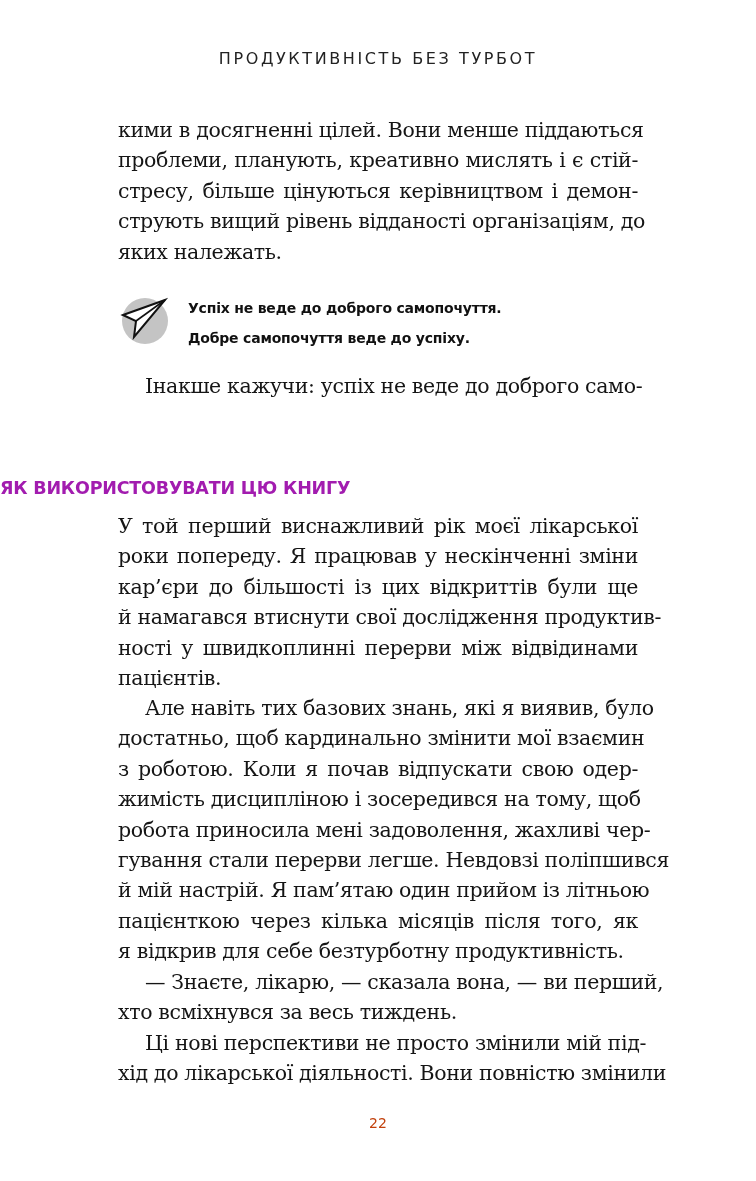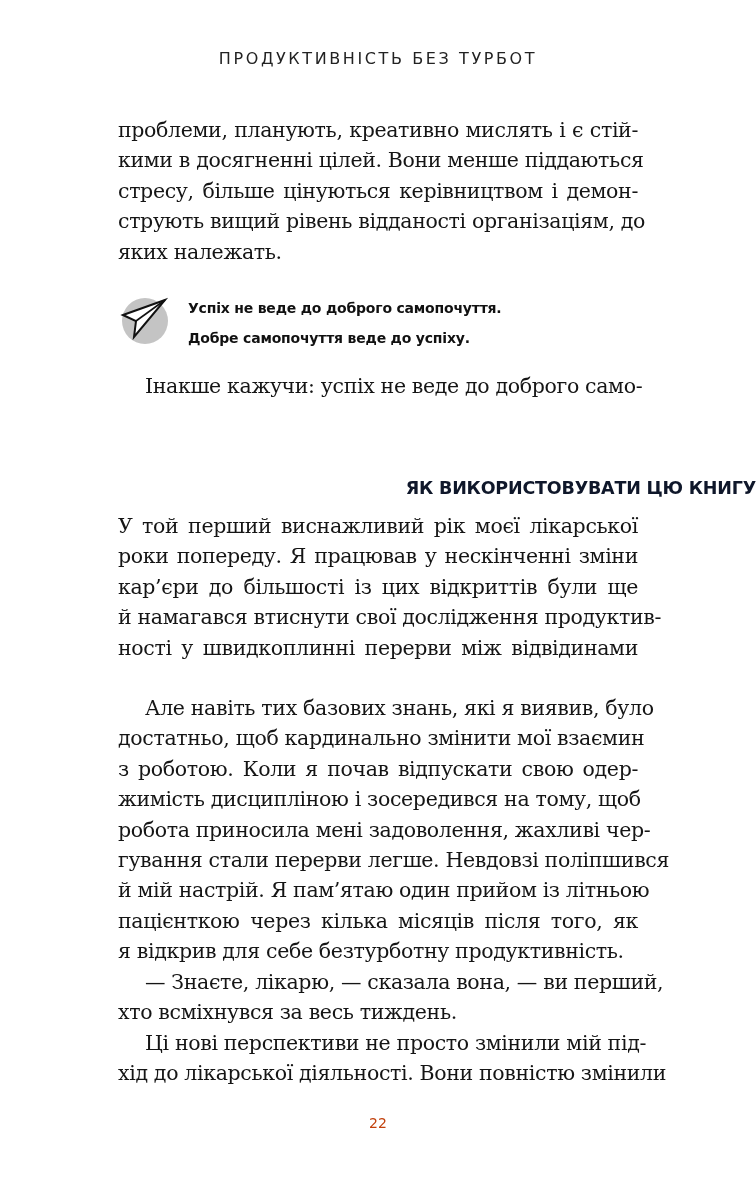--- a/index.html
+++ b/index.html
@@ -16,36 +16,36 @@
   }
   .line.last { text-align-last: left; }
   .line.indent { padding-left: 27px; }
   .callout { position: absolute; left: 120px; top: 293px; width: 520px; height: 60px; }
   .callout-icon { position: absolute; left: 0; top: 3px; width: 50px; height: 50px; }
   .callout-text {
     position: absolute; left: 68px; top: 0; font-family: "DejaVu Sans", sans-serif; font-weight: bold;
     font-size: 14px; line-height: 30px; color: #111; letter-spacing: -0.2px; white-space: nowrap;
   }
   .section-heading {
-    position: absolute; top: 478px; left: 0; width: 756px; text-align: right;
-    font-family: "DejaVu Sans", sans-serif; font-weight: bold; font-size: 17.5px; color: #0f172a; letter-spacing: -0.2px;
+    position: absolute; top: 478px; left: 0; width: 756px; text-align: left;
+    font-family: "DejaVu Sans", sans-serif; font-weight: bold; font-size: 17.5px; color: #a21caf; letter-spacing: -0.2px;
   }
   .page-number {
     position: absolute; top: 1115px; left: 0; width: 756px; text-align: center;
     font-family: "DejaVu Sans", sans-serif; font-size: 14px; color: #c2410c;
   }
 </style>
 </head>
 <body>
 
 <div class="running-head">ПРОДУКТИВНІСТЬ БЕЗ ТУРБОТ</div>
 
 <div class="block" style="top:115px">
+  <div class="line">кими в досягненні цілей. Вони менше піддаються</div>
   <div class="line">проблеми, планують, креативно мислять і є стій-</div>
-  <div class="line">кими в досягненні цілей. Вони менше піддаються</div>
   <div class="line">стресу, більше цінуються керівництвом і демон-</div>
   <div class="line">струють вищий рівень відданості організаціям, до</div>
   <div class="line last">яких належать.</div>
 </div>
 
 <div class="callout">
   <svg class="callout-icon" viewBox="0 0 50 50">
     <circle cx="25" cy="25" r="23" fill="#c4c4c4"></circle>
     <path d="M3 19 L45 4 L14 41 L16 25 Z" fill="#ffffff" stroke="#111" stroke-width="2" stroke-linejoin="miter"></path>
     <path d="M16 25 L45 4" fill="none" stroke="#111" stroke-width="1.6"></path>
@@ -61,20 +61,21 @@
 </div>
 
 <div class="section-heading">ЯК ВИКОРИСТОВУВАТИ ЦЮ КНИГУ</div>
 
 <div class="block" style="top:511px">
   <div class="line">У той перший виснажливий рік моєї лікарської</div>
   <div class="line">роки попереду. Я працював у нескінченні зміни</div>
   <div class="line">кар’єри до більшості із цих відкриттів були ще</div>
   <div class="line">й намагався втиснути свої дослідження продуктив-</div>
   <div class="line">ності у швидкоплинні перерви між відвідинами</div>
+  <div class="line last">пацієнтів.</div>
 </div>
 
 <div class="block" style="top:693px">
   <div class="line indent">Але навіть тих базових знань, які я виявив, було</div>
   <div class="line">достатньо, щоб кардинально змінити мої взаємин</div>
   <div class="line">з роботою. Коли я почав відпускати свою одер-</div>
   <div class="line">жимість дисципліною і зосередився на тому, щоб</div>
   <div class="line">робота приносила мені задоволення, жахливі чер-</div>
   <div class="line">гування стали перерви легше. Невдовзі поліпшився</div>
   <div class="line">й мій настрій. Я пам’ятаю один прийом із літньою</div>

